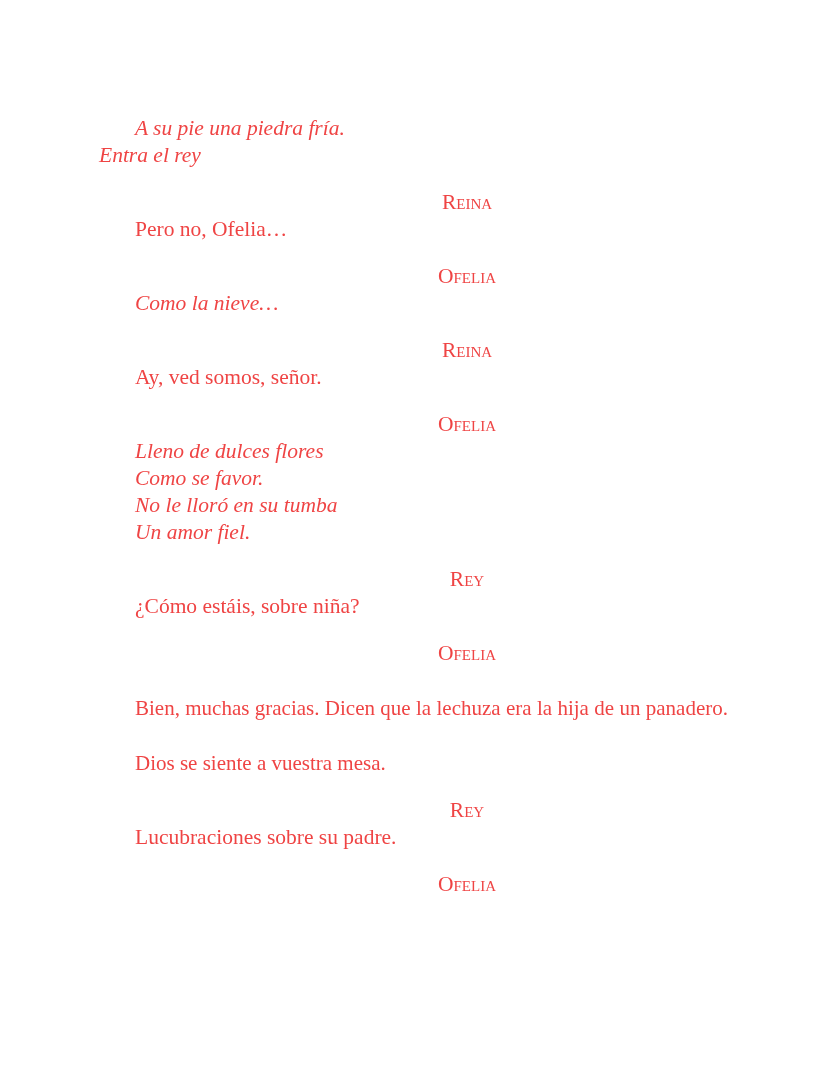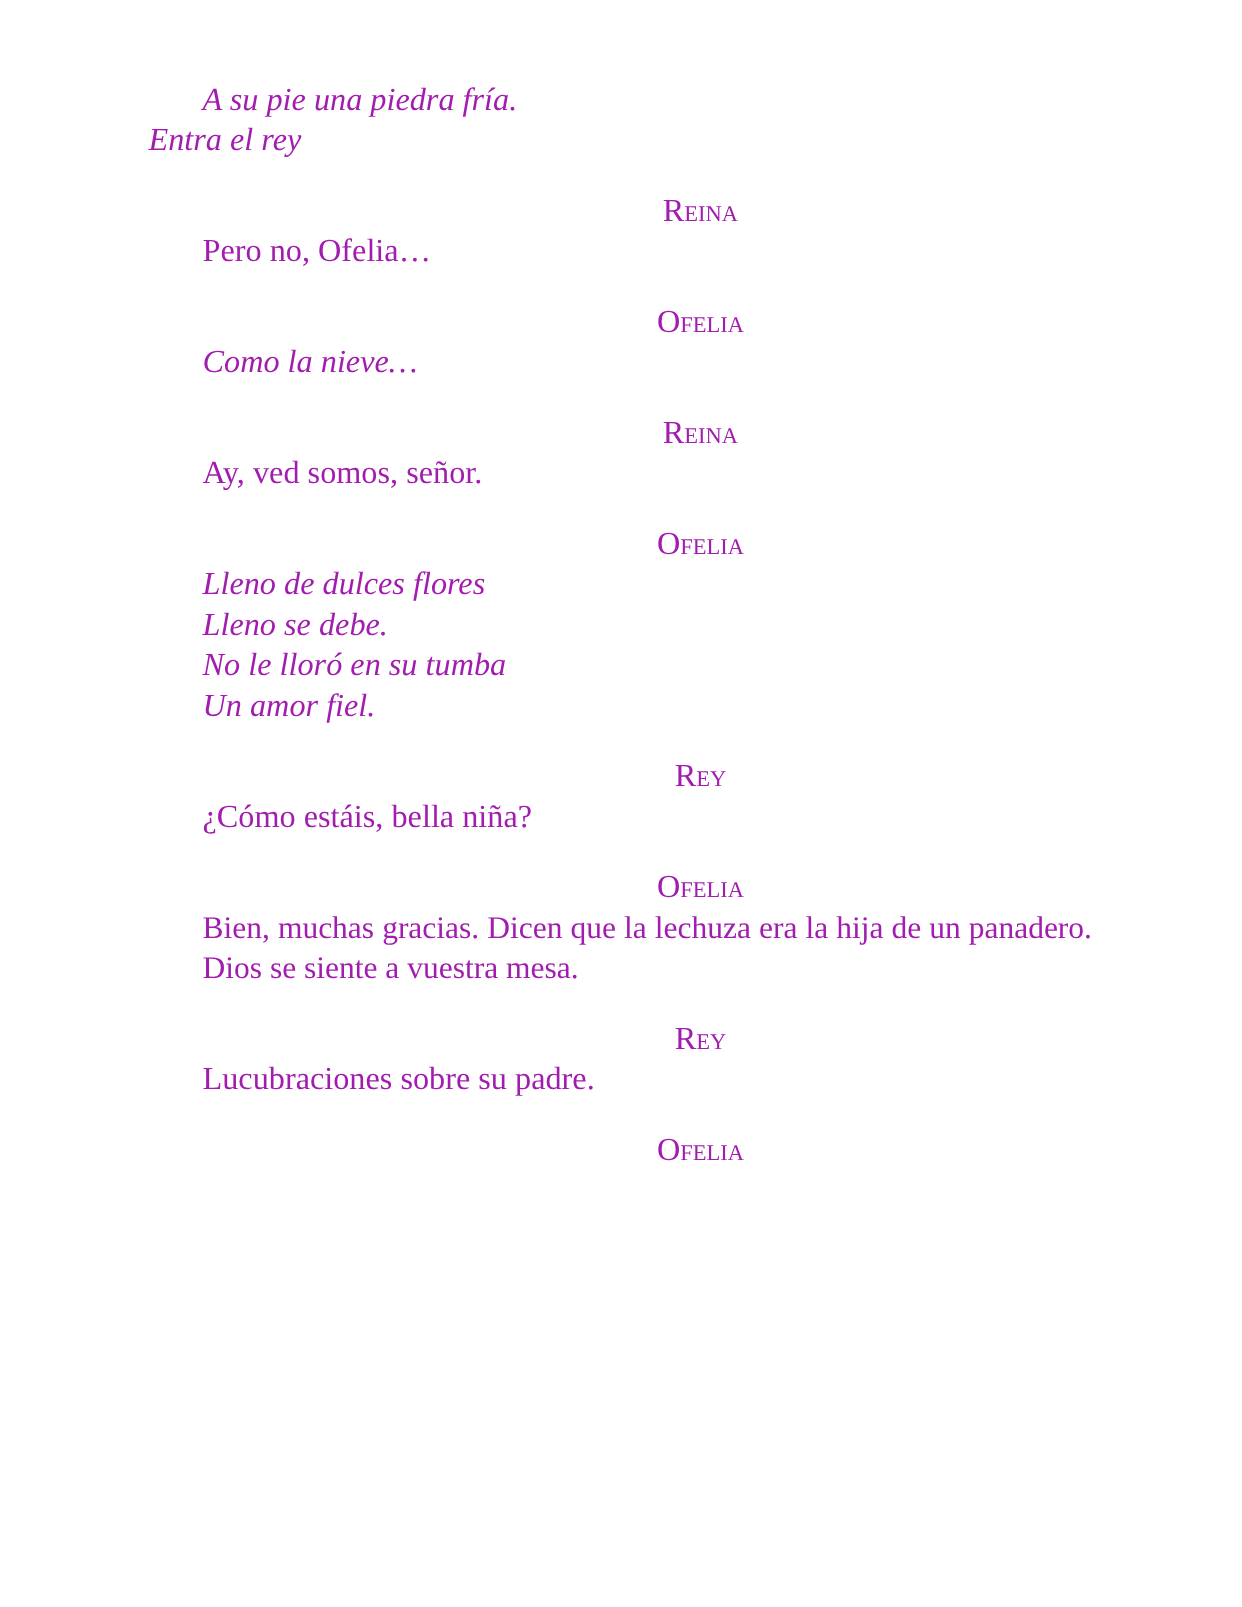--- a/index.html
+++ b/index.html
@@ -5,23 +5,23 @@
   html, body {
     margin: 0;
     padding: 0;
     background: #ffffff;
   }
   .page {
     position: relative;
     width: 828px;
     height: 1071px;
     box-sizing: border-box;
-    padding-top: 53px;
+    padding-top: 115px;
     background: #ffffff;
-    color: #a21caf;
+    color: #ef4444;
     font-family: "Liberation Serif", "DejaVu Serif", serif;
     font-size: 21.5px;
     line-height: 27px;
     overflow: hidden;
   }
   .block {
     margin: 0 0 20px 0;
   }
   .speaker {
     margin-left: 106px;
@@ -38,20 +38,21 @@
     font-style: italic;
   }
   .prose {
     margin-left: 135px;
     width: 593px;
     font-size: 21px;
   }
   .prose-line {
     text-align: justify;
     text-align-last: justify;
+    margin-top: 28px;
   }
   .prose-line.last {
     text-align: justify;
     text-align-last: auto;
   }
 </style>
 </head>
 <body>
 
 <div class="page">
@@ -72,28 +73,28 @@
   </div>
 
   <div class="block">
     <div class="speaker">Reina</div>
     <div class="line">Ay, ved somos, señor.</div>
   </div>
 
   <div class="block">
     <div class="speaker">Ofelia</div>
     <div class="line italic">Lleno de dulces flores</div>
-    <div class="line italic">Lleno se debe.</div>
+    <div class="line italic">Como se favor.</div>
     <div class="line italic">No le lloró en su tumba</div>
     <div class="line italic">Un amor fiel.</div>
   </div>
 
   <div class="block">
     <div class="speaker">Rey</div>
-    <div class="line">¿Cómo estáis, bella niña?</div>
+    <div class="line">¿Cómo estáis, sobre niña?</div>
   </div>
 
   <div class="block">
     <div class="speaker">Ofelia</div>
     <div class="prose">
       <div class="prose-line">Bien, muchas gracias. Dicen que la lechuza era la hija de un panadero.</div>
       <div class="prose-line last">Dios se siente a vuestra mesa.</div>
     </div>
   </div>
 

